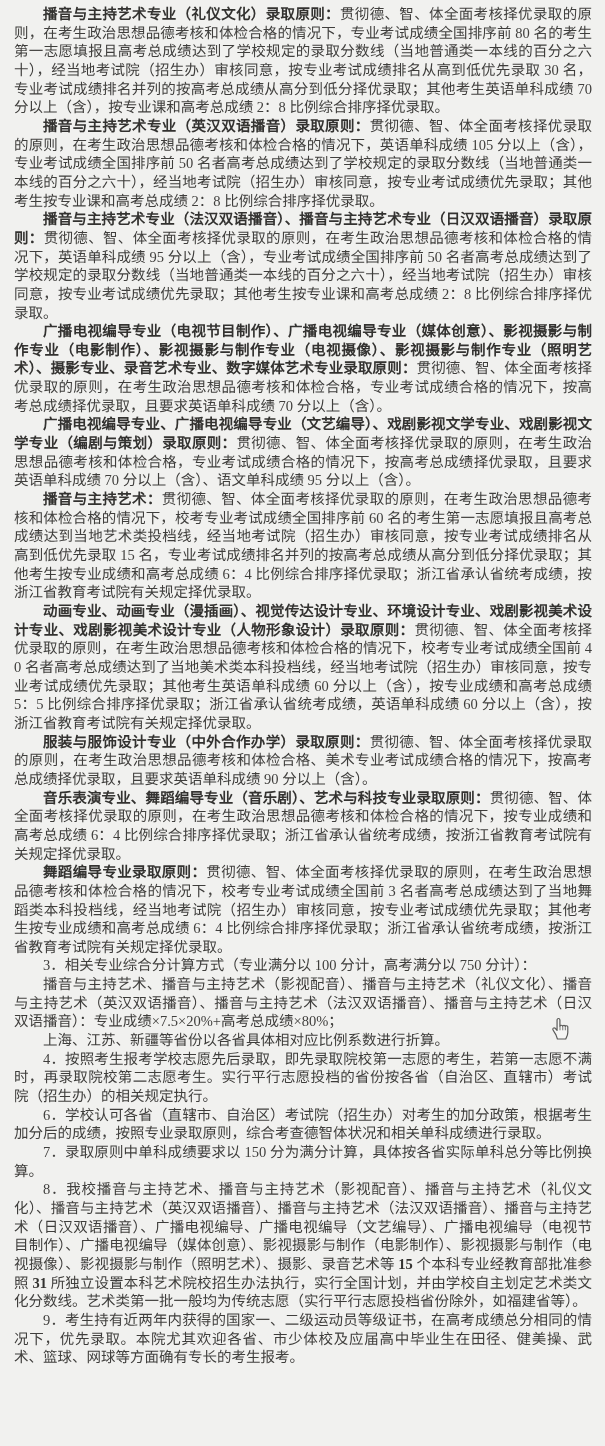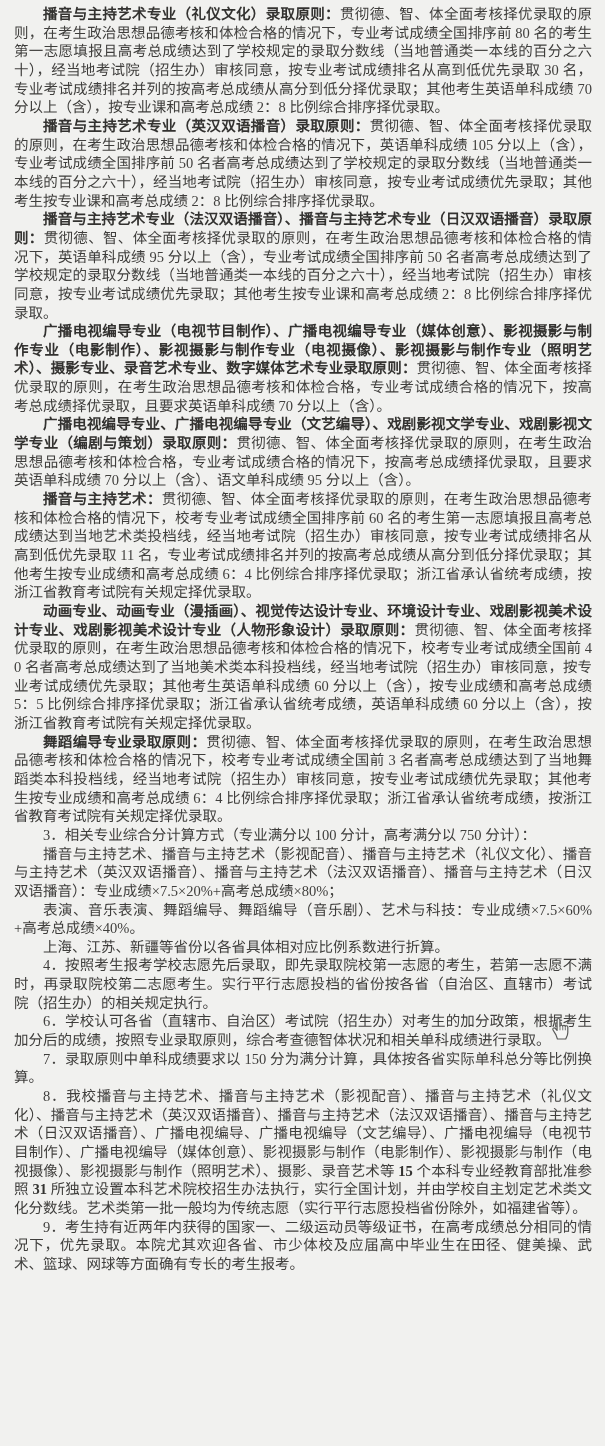--- a/index.html
+++ b/index.html
@@ -45,26 +45,27 @@
 </head>
 <body>
 
 <main class="page">
   <section id="paragraph-list">
       <p class="para"><span class="seg bold">播音与主持艺术专业（礼仪文化）录取原则：</span><span class="seg">贯彻德、智、体全面考核择优录取的原则，在考生政治思想品德考核和体检合格的情况下，专业考试成绩全国排序前 80 名的考生第一志愿填报且高考总成绩达到了学校规定的录取分数线（当地普通类一本线的百分之六十），经当地考试院（招生办）审核同意，按专业考试成绩排名从高到低优先录取 30 名，专业考试成绩排名并列的按高考总成绩从高分到低分择优录取；其他考生英语单科成绩 70 分以上（含），按专业课和高考总成绩 2：8 比例综合排序择优录取。</span></p>
       <p class="para"><span class="seg bold">播音与主持艺术专业（英汉双语播音）录取原则：</span><span class="seg">贯彻德、智、体全面考核择优录取的原则，在考生政治思想品德考核和体检合格的情况下，英语单科成绩 105 分以上（含），专业考试成绩全国排序前 50 名者高考总成绩达到了学校规定的录取分数线（当地普通类一本线的百分之六十），经当地考试院（招生办）审核同意，按专业考试成绩优先录取；其他考生按专业课和高考总成绩 2：8 比例综合排序择优录取。</span></p>
       <p class="para"><span class="seg bold">播音与主持艺术专业（法汉双语播音）、播音与主持艺术专业（日汉双语播音）录取原则：</span><span class="seg">贯彻德、智、体全面考核择优录取的原则，在考生政治思想品德考核和体检合格的情况下，英语单科成绩 95 分以上（含），专业考试成绩全国排序前 50 名者高考总成绩达到了学校规定的录取分数线（当地普通类一本线的百分之六十），经当地考试院（招生办）审核同意，按专业考试成绩优先录取；其他考生按专业课和高考总成绩 2：8 比例综合排序择优录取。</span></p>
       <p class="para"><span class="seg bold">广播电视编导专业（电视节目制作）、广播电视编导专业（媒体创意）、影视摄影与制作专业（电影制作）、影视摄影与制作专业（电视摄像）、影视摄影与制作专业（照明艺术）、摄影专业、录音艺术专业、数字媒体艺术专业录取原则：</span><span class="seg">贯彻德、智、体全面考核择优录取的原则，在考生政治思想品德考核和体检合格，专业考试成绩合格的情况下，按高考总成绩择优录取，且要求英语单科成绩 70 分以上（含）。</span></p>
       <p class="para"><span class="seg bold">广播电视编导专业、广播电视编导专业（文艺编导）、戏剧影视文学专业、戏剧影视文学专业（编剧与策划）录取原则：</span><span class="seg">贯彻德、智、体全面考核择优录取的原则，在考生政治思想品德考核和体检合格，专业考试成绩合格的情况下，按高考总成绩择优录取，且要求英语单科成绩 70 分以上（含）、语文单科成绩 95 分以上（含）。</span></p>
-      <p class="para"><span class="seg bold">播音与主持艺术：</span><span class="seg">贯彻德、智、体全面考核择优录取的原则，在考生政治思想品德考核和体检合格的情况下，校考专业考试成绩全国排序前 60 名的考生第一志愿填报且高考总成绩达到当地艺术类投档线，经当地考试院（招生办）审核同意，按专业考试成绩排名从高到低优先录取 11 名，专业考试成绩排名并列的按高考总成绩从高分到低分择优录取；其他考生按专业成绩和高考总成绩 6：4 比例综合排序择优录取；浙江省承认省统考成绩，按浙江省教育考试院有关规定择优录取。</span></p>
+      <p class="para"><span class="seg bold">播音与主持艺术：</span><span class="seg">贯彻德、智、体全面考核择优录取的原则，在考生政治思想品德考核和体检合格的情况下，校考专业考试成绩全国排序前 60 名的考生第一志愿填报且高考总成绩达到当地艺术类投档线，经当地考试院（招生办）审核同意，按专业考试成绩排名从高到低优先录取 15 名，专业考试成绩排名并列的按高考总成绩从高分到低分择优录取；其他考生按专业成绩和高考总成绩 6：4 比例综合排序择优录取；浙江省承认省统考成绩，按浙江省教育考试院有关规定择优录取。</span></p>
       <p class="para"><span class="seg bold">动画专业、动画专业（漫插画）、视觉传达设计专业、环境设计专业、戏剧影视美术设计专业、戏剧影视美术设计专业（人物形象设计）录取原则：</span><span class="seg">贯彻德、智、体全面考核择优录取的原则，在考生政治思想品德考核和体检合格的情况下，校考专业考试成绩全国前 40 名者高考总成绩达到了当地美术类本科投档线，经当地考试院（招生办）审核同意，按专业考试成绩优先录取；其他考生英语单科成绩 60 分以上（含），按专业成绩和高考总成绩 5：5 比例综合排序择优录取；浙江省承认省统考成绩，英语单科成绩 60 分以上（含），按浙江省教育考试院有关规定择优录取。</span></p>
+      <p class="para"><span class="seg bold">服装与服饰设计专业（中外合作办学）录取原则：</span><span class="seg">贯彻德、智、体全面考核择优录取的原则，在考生政治思想品德考核和体检合格、美术专业考试成绩合格的情况下，按高考总成绩择优录取，且要求英语单科成绩 90 分以上（含）。</span></p>
+      <p class="para"><span class="seg bold">音乐表演专业、舞蹈编导专业（音乐剧）、艺术与科技专业录取原则：</span><span class="seg">贯彻德、智、体全面考核择优录取的原则，在考生政治思想品德考核和体检合格的情况下，按专业成绩和高考总成绩 6：4 比例综合排序择优录取；浙江省承认省统考成绩，按浙江省教育考试院有关规定择优录取。</span></p>
       <p class="para"><span class="seg bold">舞蹈编导专业录取原则：</span><span class="seg">贯彻德、智、体全面考核择优录取的原则，在考生政治思想品德考核和体检合格的情况下，校考专业考试成绩全国前 3 名者高考总成绩达到了当地舞蹈类本科投档线，经当地考试院（招生办）审核同意，按专业考试成绩优先录取；其他考生按专业成绩和高考总成绩 6：4 比例综合排序择优录取；浙江省承认省统考成绩，按浙江省教育考试院有关规定择优录取。</span></p>
       <p class="para"><span class="seg">3．相关专业综合分计算方式（专业满分以 100 分计，高考满分以 750 分计）：</span></p>
       <p class="para"><span class="seg">播音与主持艺术、播音与主持艺术（影视配音）、播音与主持艺术（礼仪文化）、播音与主持艺术（英汉双语播音）、播音与主持艺术（法汉双语播音）、播音与主持艺术（日汉双语播音）：专业成绩×7.5×20%+高考总成绩×80%；</span></p>
-      <p class="para"><span class="seg">表演、音乐表演、舞蹈编导、舞蹈编导（音乐剧）、艺术与科技：专业成绩×7.5×60%+高考总成绩×40%。</span></p>
       <p class="para"><span class="seg">上海、江苏、新疆等省份以各省具体相对应比例系数进行折算。</span></p>
       <p class="para"><span class="seg">4．按照考生报考学校志愿先后录取，即先录取院校第一志愿的考生，若第一志愿不满时，再录取院校第二志愿考生。实行平行志愿投档的省份按各省（自治区、直辖市）考试院（招生办）的相关规定执行。</span></p>
       <p class="para"><span class="seg">6．学校认可各省（直辖市、自治区）考试院（招生办）对考生的加分政策，根据考生加分后的成绩，按照专业录取原则，综合考查德智体状况和相关单科成绩进行录取。</span></p>
       <p class="para"><span class="seg">7．录取原则中单科成绩要求以 150 分为满分计算，具体按各省实际单科总分等比例换算。</span></p>
       <p class="para"><span class="seg">8．我校播音与主持艺术、播音与主持艺术（影视配音）、播音与主持艺术（礼仪文化）、播音与主持艺术（英汉双语播音）、播音与主持艺术（法汉双语播音）、播音与主持艺术（日汉双语播音）、广播电视编导、广播电视编导（文艺编导）、广播电视编导（电视节目制作）、广播电视编导（媒体创意）、影视摄影与制作（电影制作）、影视摄影与制作（电视摄像）、影视摄影与制作（照明艺术）、摄影、录音艺术等 </span><span class="seg bold">15</span><span class="seg"> 个本科专业经教育部批准参照 </span><span class="seg bold">31</span><span class="seg"> 所独立设置本科艺术院校招生办法执行，实行全国计划，并由学校自主划定艺术类文化分数线。艺术类第一批一般均为传统志愿（实行平行志愿投档省份除外，如福建省等）。</span></p>
       <p class="para"><span class="seg">9．考生持有近两年内获得的国家一、二级运动员等级证书，在高考成绩总分相同的情况下，优先录取。本院尤其欢迎各省、市少体校及应届高中毕业生在田径、健美操、武术、篮球、网球等方面确有专长的考生报考。</span></p>
     </section>
 </main>
 
 <div class="cursor" id="cursor" style="left: 549px; top: 1016px;">

